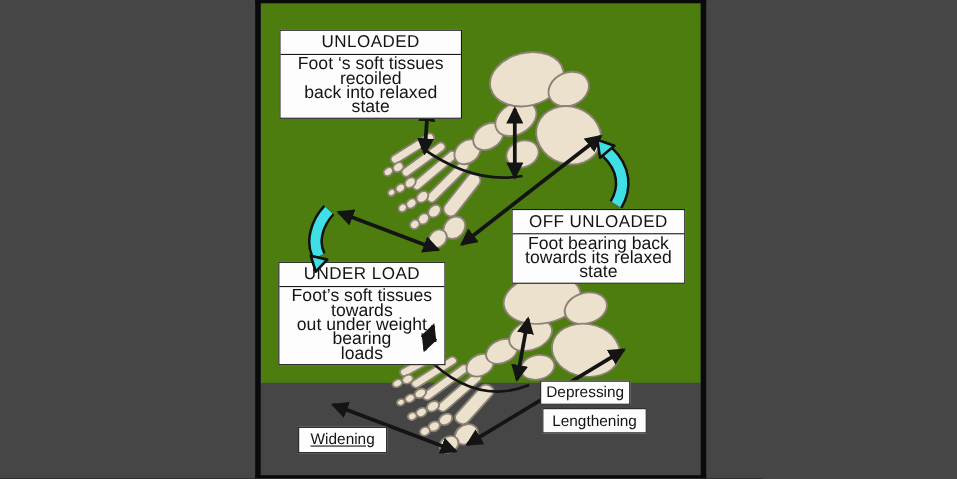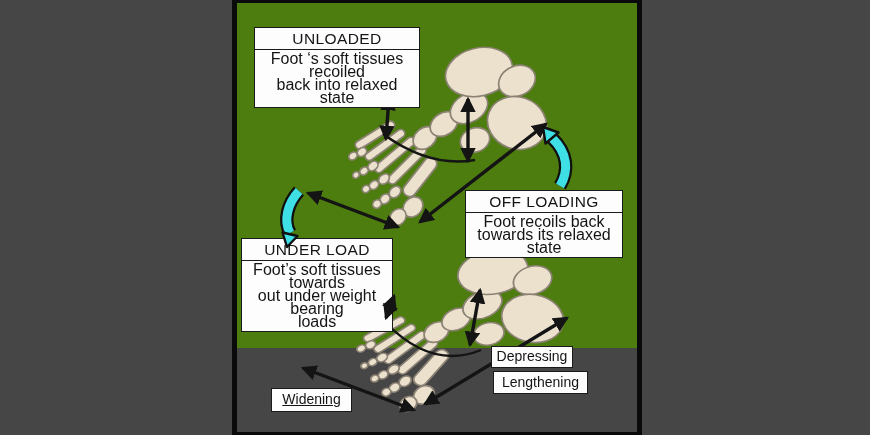--- a/index.html
+++ b/index.html
@@ -33,21 +33,21 @@
   .callout .bd{
     font-size:16px;line-height:13px;padding:2px 2px 3px 2px;
     white-space:pre-line;color:#141414;
   }
   .tag{
     position:absolute;border:1.6px solid #1a1a1a;background:#fdfdfd;
     box-sizing:border-box;text-align:center;font-size:14px;color:#141414;
   }
   .box-unloaded  {left:17px; top:27px; width:166px;}
   .box-offloading{left:228px;top:190px;width:158px;}
-  .box-underload {left:4px; top:238px;width:152px;}
+  .box-underload {left:16px; top:238px;width:152px;}
   .tag-depressing {left:254px;top:346px;width:82px;height:22px;line-height:19px;}
   .tag-lengthening{left:256px;top:371px;width:95px;height:23px;line-height:20px;}
   .tag-widening   {left:34px; top:388px;width:81px;height:24px;line-height:21px;text-decoration:underline;}
 </style>
 </head>
 <body>
 
 <div class="stage">
 
   <div class="panel">
@@ -108,22 +108,22 @@
       <line x1="66" y1="368" x2="177" y2="410" stroke="#141414" stroke-width="3.4" marker-start="url(#ah)" marker-end="url(#ah)"></line>
     </svg>
 
     <div class="callout box-unloaded">
       <div class="hd">UNLOADED</div>
       <div class="bd">Foot ‘s soft tissues recoiled
 back into relaxed state</div>
     </div>
 
     <div class="callout box-offloading">
-      <div class="hd">OFF LOADING</div>
-      <div class="bd">Foot recoils back
+      <div class="hd">OFF UNLOADED</div>
+      <div class="bd">Foot bearing back
 towards its relaxed state</div>
     </div>
 
     <div class="callout box-underload">
       <div class="hd">UNDER LOAD</div>
       <div class="bd">Foot’s soft tissues towards
 out under weight bearing
 loads</div>
     </div>
 

